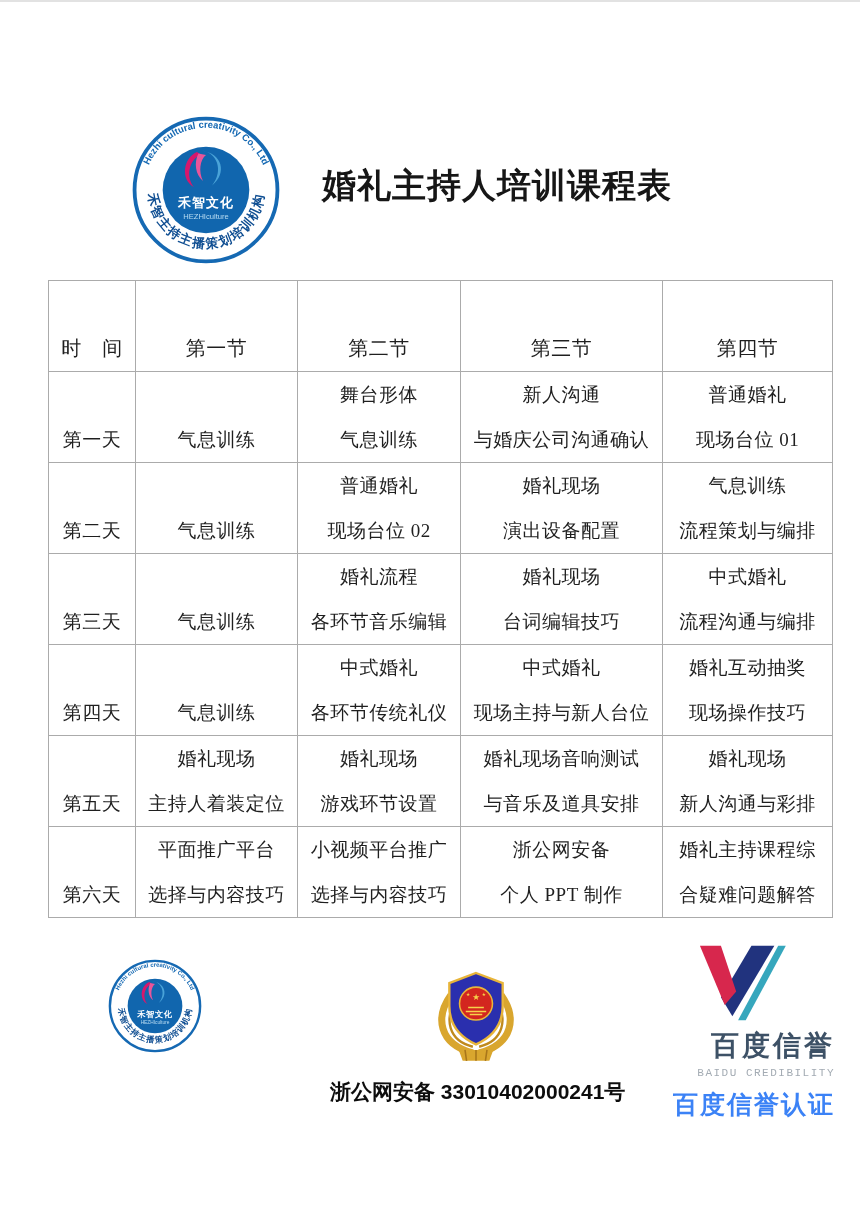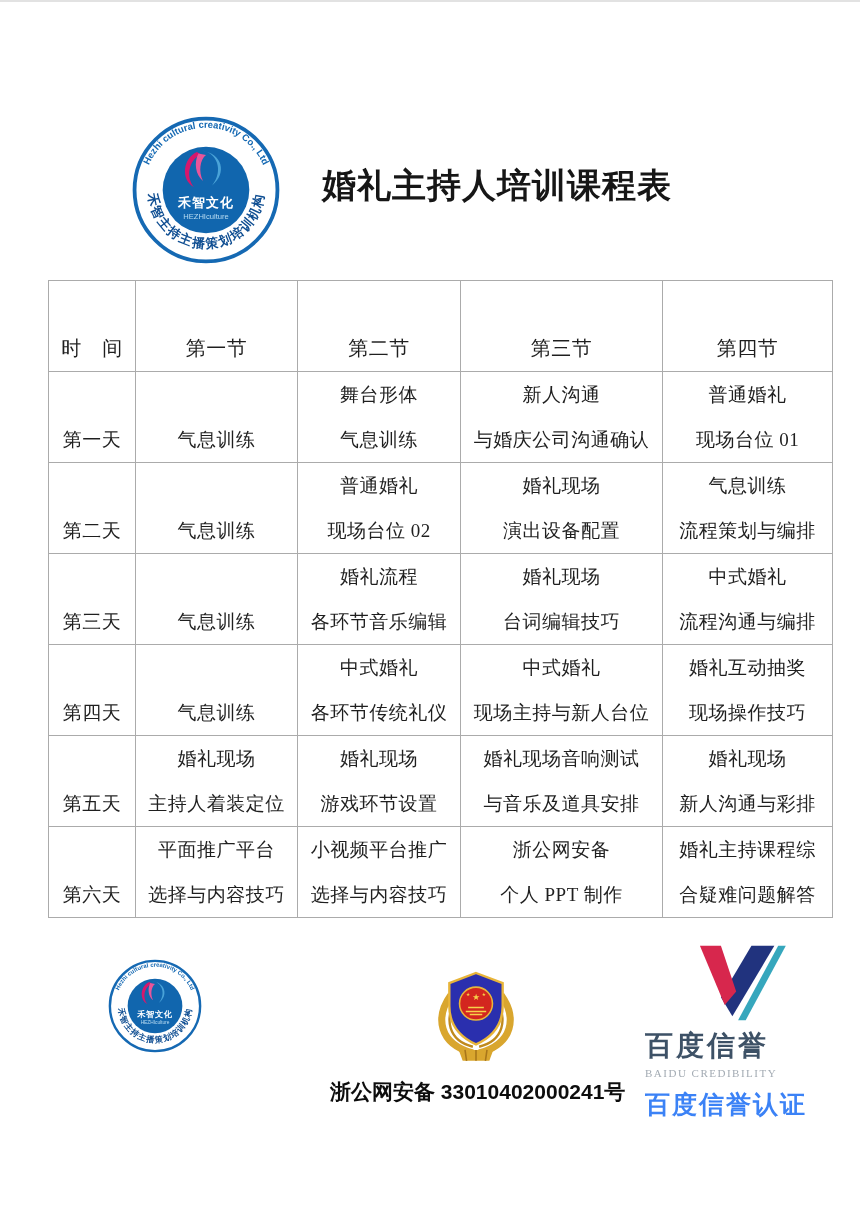--- a/index.html
+++ b/index.html
@@ -44,22 +44,22 @@
     text-align:center; font-family:"Liberation Sans","DejaVu Sans",sans-serif;
     font-size:17px; color:#2e2e2e; white-space:nowrap;
   }
   .police-badge { position:absolute; left:428px; top:960px; width:96px; height:102px; }
   .police-badge svg { width:100%; height:100%; display:block; }
   .police-record {
     position:absolute; left:330px; top:1076px; width:280px;
     text-align:right; font-family:"Liberation Sans","DejaVu Sans",sans-serif;
     font-size:21px; font-weight:bold; color:#0d0d0d; white-space:nowrap;
   }
-  .baidu { position:absolute; left:645px; top:938px; width:190px; text-align:left;
-           font-family:Liberation Serif, serif; }
+  .baidu { position:absolute; left:645px; top:938px; width:190px; text-align:right;
+           font-family:Liberation Mono, monospace; }
   .baidu svg { width:96px; height:84px; display:block; margin:0 auto; }
   .baidu-cn   { margin-top:3px; font-size:28px; font-weight:bold; color:#3d5166; letter-spacing:3px; }
   .baidu-en   { margin-top:2px; font-size:11px; color:#a3abb3; letter-spacing:1.5px; }
   .baidu-cert { margin-top:9px; font-size:25px; font-weight:600; color:#3b82f6; letter-spacing:2px; }
 </style>
 </head>
 <body>
 
 <div class="page">
 

